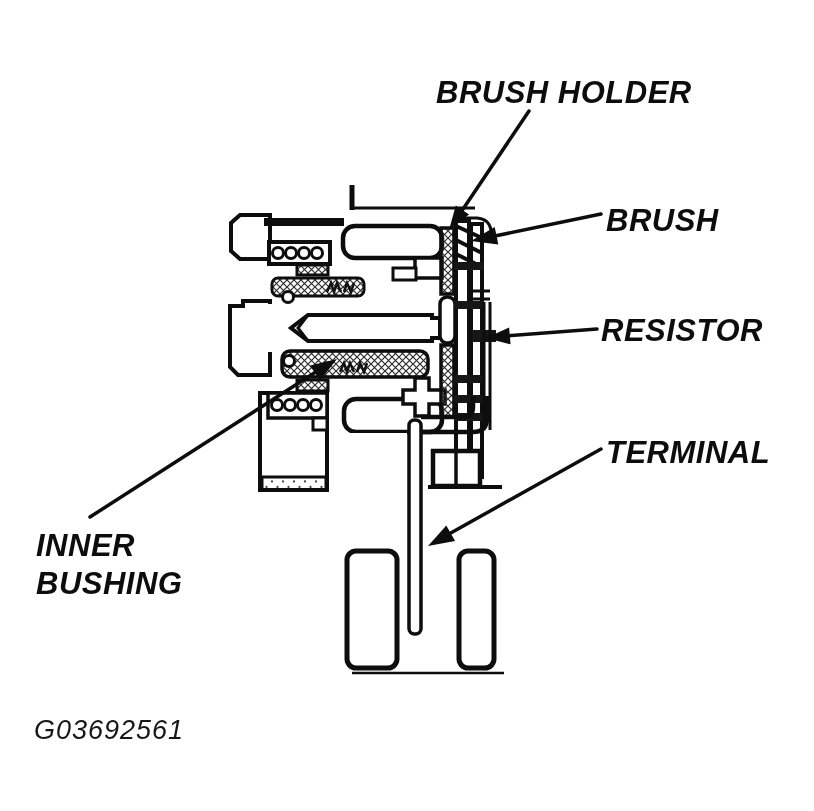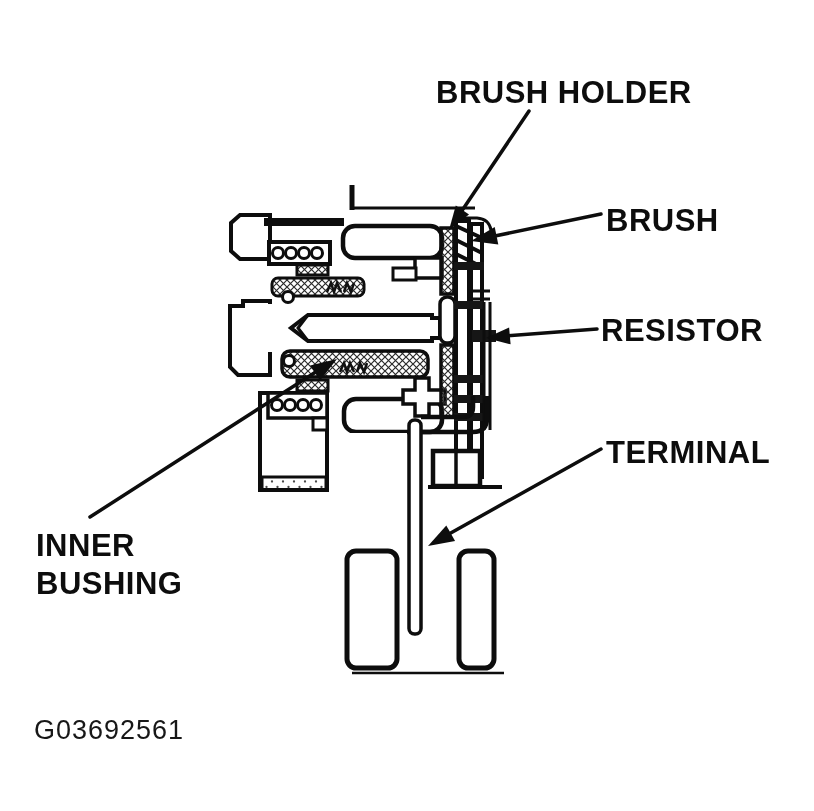--- a/index.html
+++ b/index.html
@@ -1,17 +1,17 @@
 <!DOCTYPE html>
 <html><head>
 <meta charset="utf-8">
 <style>
   html,body{margin:0;padding:0;background:#ffffff;}
   .stage{position:relative;width:814px;height:811px;background:#fff;overflow:hidden;
-         font-family:"Liberation Sans", sans-serif;}
+         font-family:"Liberation Sans", sans-serif;font-style:italic;}
   svg{position:absolute;left:0;top:0;}
   .ink{stroke:#0d0d0d;}
   text.callout{font-family:"Liberation Sans", sans-serif;font-weight:700;font-size:31px;
                fill:#0d0d0d;letter-spacing:0.5px;}
   text.figid{font-family:"Liberation Sans", sans-serif;font-weight:400;font-size:27px;
              fill:#171717;letter-spacing:1px;}
 </style>
 </head>
 <body>
 

